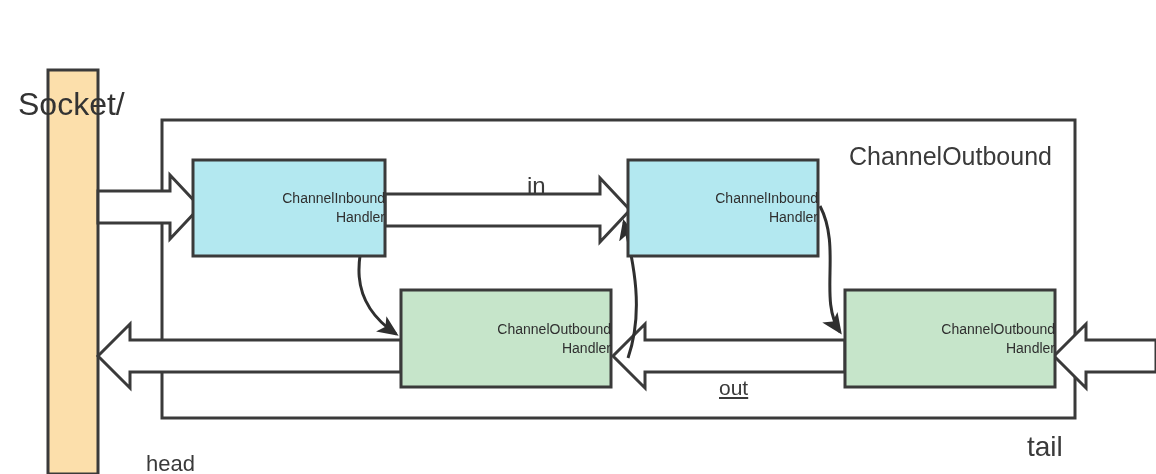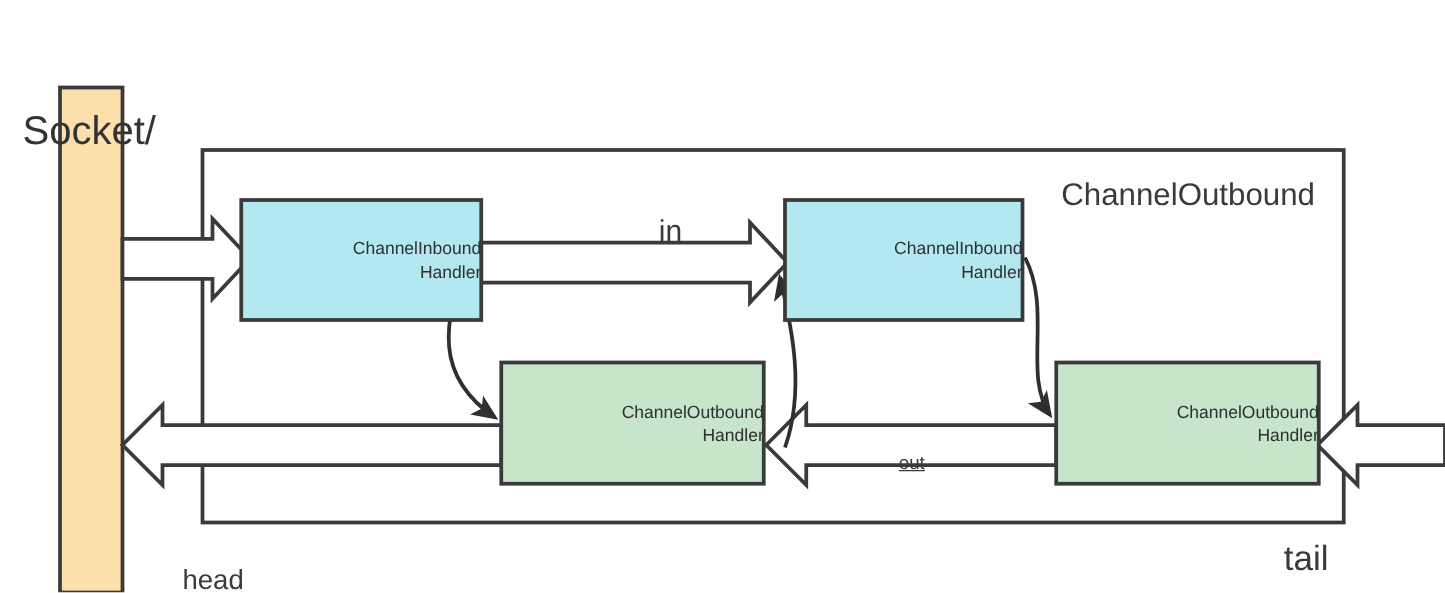--- a/index.html
+++ b/index.html
@@ -42,22 +42,22 @@
     color: #3a3a3a;
   }
   .lbl-in {
     left: 491px;
     top: 171px;
     font-size: 24px;
     margin-left: 36px;
   }
   .lbl-out {
     left: 719px;
-    top: 361px;
-    font-size: 15px;
+    top: 375px;
+    font-size: 21px;
     text-decoration: underline;
   }
   .lbl-head {
     left: 146px;
     top: 450px;
     font-size: 22px;
   }
   .lbl-tail {
     left: 1027px;
     top: 429px;

